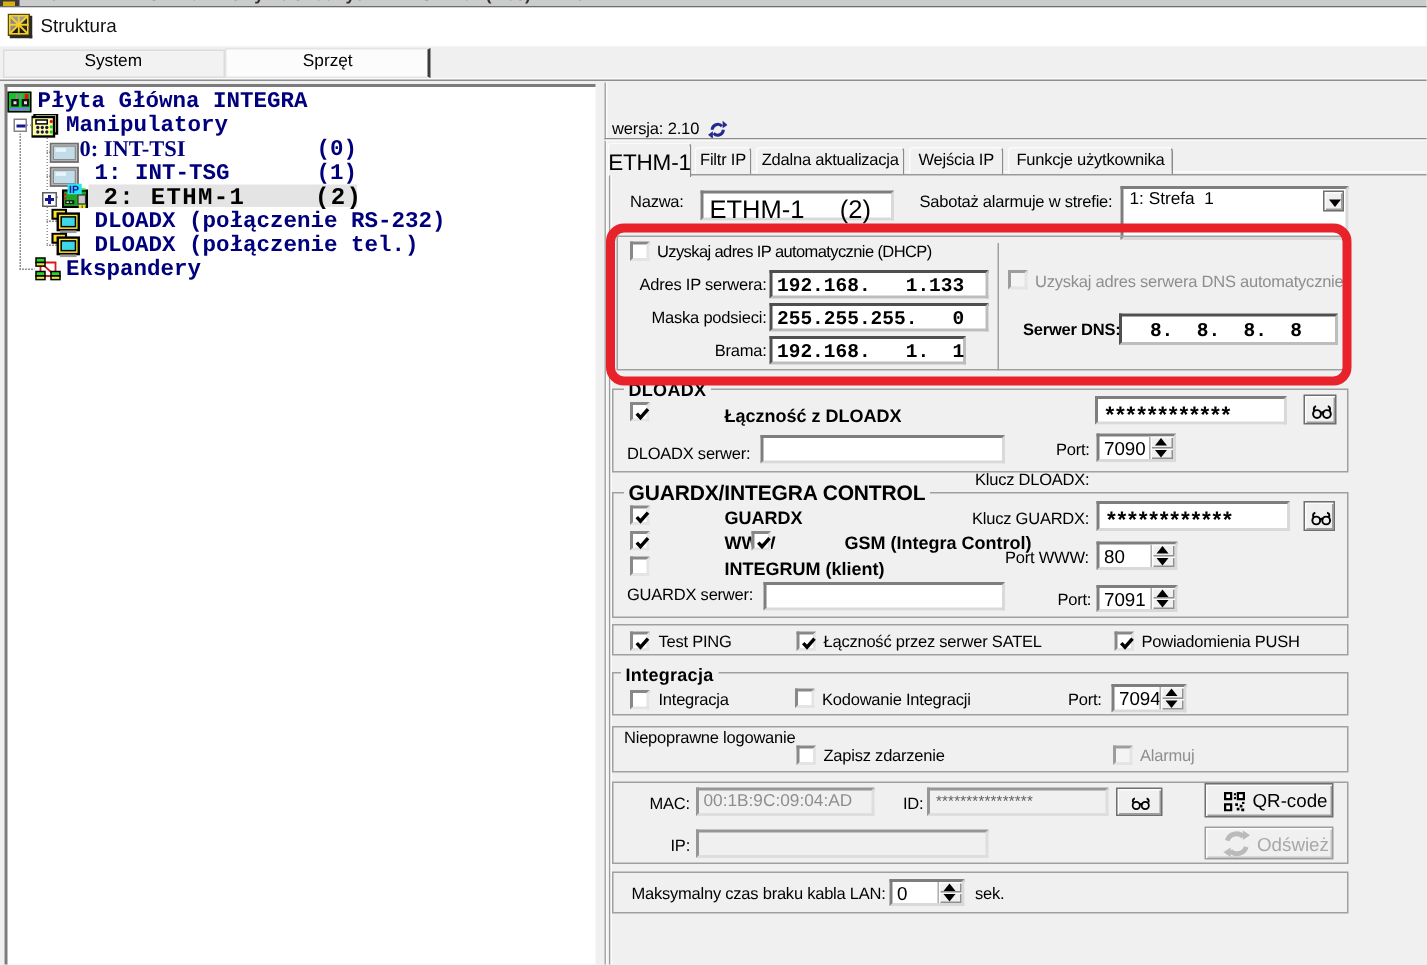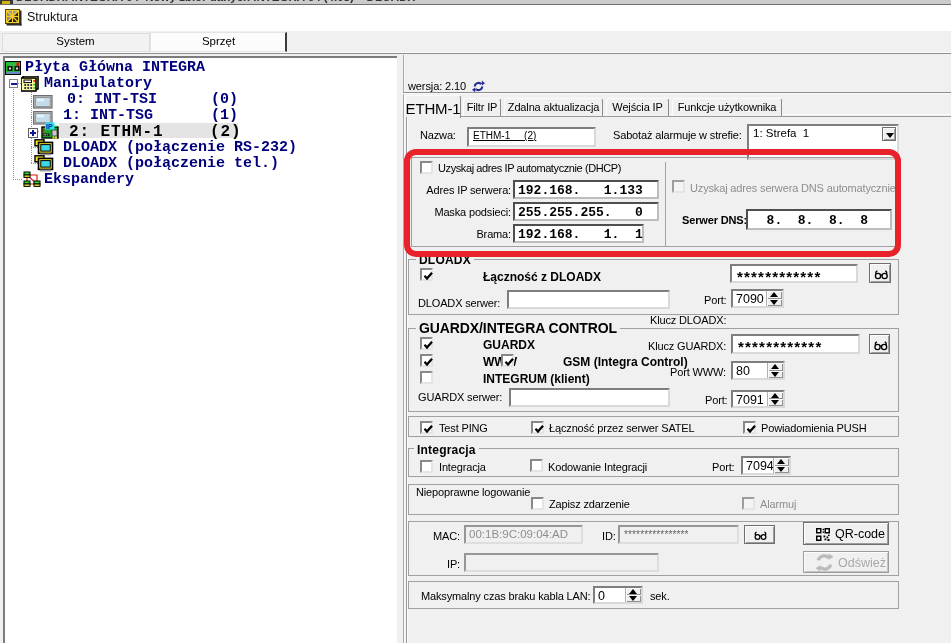--- a/index.html
+++ b/index.html
@@ -155,21 +155,21 @@
     <rect x="1" y="1" width="6" height="3" fill="#2ad42a" stroke="#000" stroke-width="1"></rect>
     <rect x="1" y="4" width="6" height="2.4" fill="#e8e838" stroke="#000" stroke-width="1"></rect>
     <rect x="11" y="10" width="6" height="3" fill="#2ad42a" stroke="#000" stroke-width="1"></rect>
     <rect x="11" y="13" width="6" height="2.4" fill="#e8e838" stroke="#000" stroke-width="1"></rect>
     <rect x="1" y="10" width="6" height="3" fill="#2ad42a" stroke="#000" stroke-width="1"></rect>
     <rect x="1" y="13" width="6" height="2.4" fill="#e8e838" stroke="#000" stroke-width="1"></rect>
   </svg>
 
   <div class="trow" style="left:25px;top:60px;">Płyta Główna INTEGRA</div>
   <div class="trow" style="left:44px;top:76px;">Manipulatory</div>
-  <div class="trow" style="left:67px;top:92px;">0: INT-TSI</div>
+  <div class="trow" style="left:53px;top:92px;font-family:Liberation Serif, serif;">0: INT-TSI</div>
   <div class="trow" style="left:211px;top:92px;">(0)</div>
   <div class="trow" style="left:63px;top:108px;">1: INT-TSG</div>
   <div class="trow" style="left:211px;top:108px;">(1)</div>
   <div class="trow" style="left:69px;top:124px;color:#000;font-size:16px;letter-spacing:0.9px;">2: ETHM-1</div>
   <div class="trow" style="left:210px;top:124px;color:#000;font-size:16px;letter-spacing:0.9px;">(2)</div>
   <div class="trow" style="left:63px;top:140px;">DLOADX (połączenie RS-232)</div>
   <div class="trow" style="left:63px;top:156px;">DLOADX (połączenie tel.)</div>
   <div class="trow" style="left:44px;top:172px;">Ekspandery</div>
 </div>
 
@@ -199,21 +199,21 @@
   <div class="abs" style="left:405px;top:95px;width:56px;height:23px;background:#f0f0f0;border:1px solid;border-color:#fbfbfb #8a8a8a #8a8a8a #fbfbfb;border-bottom:none;border-radius:3px 3px 0 0;box-sizing:border-box;"></div>
   <div class="abs" style="left:405px;top:100px;width:56px;font-size:15px;letter-spacing:-0.15px;text-align:center;">ETHM-1</div>
 </div>
 
 <div class="abs" style="left:406px;top:117px;width:1px;height:526px;background:#9a9a9a;"></div>
 <div class="abs" style="left:407px;top:117px;width:1px;height:526px;background:#fbfbfb;"></div>
 <div id="form">
 
 <div class="lbl" style="left:420px;top:129px;">Nazwa:</div>
 <div class="edit" style="left:467px;top:127px;width:129px;height:20px;">
-  <div class="abs" style="left:4px;top:1px;font-size:10px;white-space:pre;text-decoration:underline;">ETHM-1     (2)</div>
+  <div class="abs" style="left:4px;top:1px;font-size:17px;white-space:pre;">ETHM-1     (2)</div>
 </div>
 <div class="lbl" style="left:613px;top:129px;">Sabotaż alarmuje w strefie:</div>
 <div class="edit" style="left:747px;top:124px;width:152px;height:36px;">
   <div class="abs" style="left:4px;top:1px;font-size:11.5px;white-space:pre;">1: Strefa  1</div>
   <div class="btn" style="right:1px;top:1px;width:14px;height:14px;">
         <div class="tri-d" style="margin:-1.5px 0 0 -3.5px;"></div>
       </div>
 </div>
 
 <div class="grp" style="left:411px;top:157px;width:486px;height:90px;"></div>

